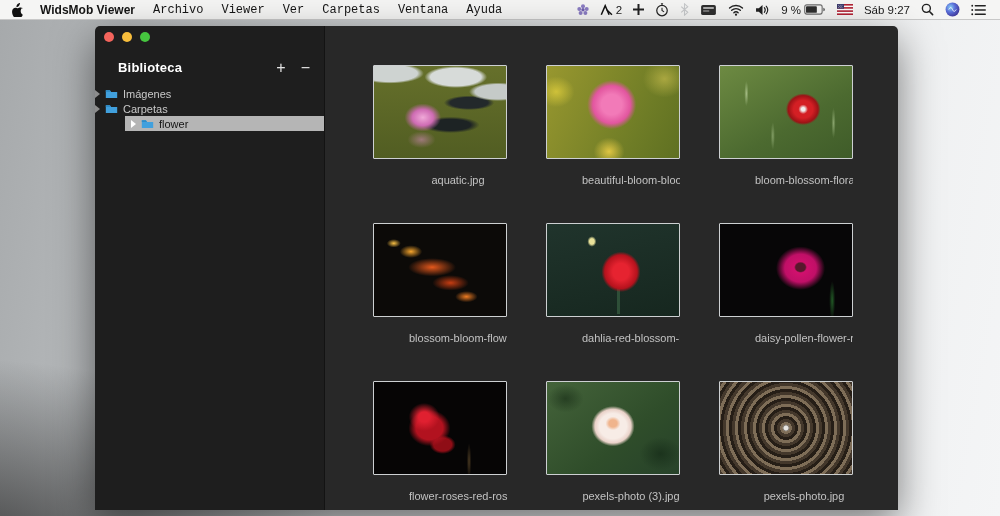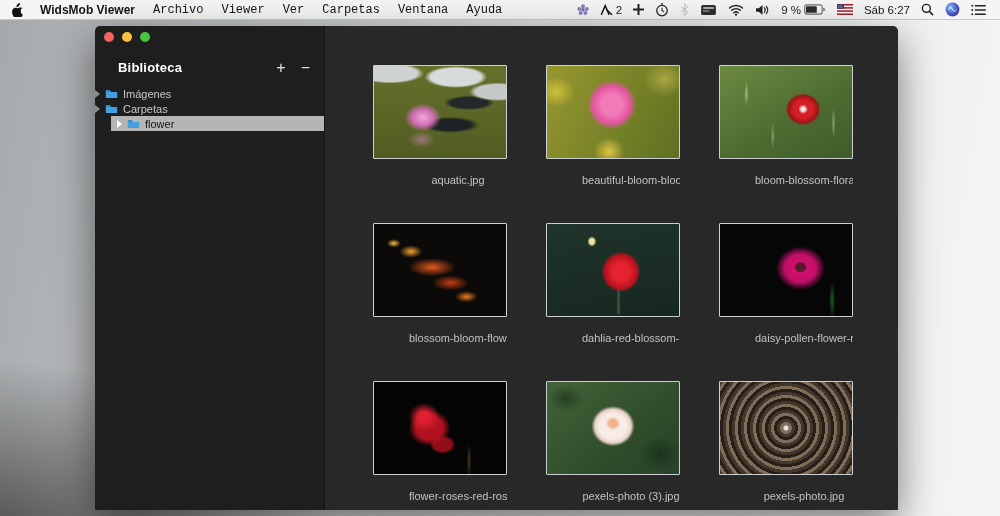--- a/index.html
+++ b/index.html
@@ -42,21 +42,21 @@
 
   .sb-header { display:flex; align-items:center; padding:34px 14px 0 23px; }
   .sb-title { color:#fff; font-size:13px; font-weight:bold; letter-spacing:.2px; }
   .sb-btns { margin-left:auto; display:flex; gap:15px; }
   .sb-btn { color:#e3e3e3; font-size:16px; line-height:14px; cursor:default; }
 
   .tree { margin-top:11px; }
   .tree-row { display:flex; align-items:center; height:15px; font-size:11px; color:#c9c9c9; cursor:default; }
   .tree-row.lvl0 { padding-left:12px; color:#bcbcbc; }
   .tree-row.lvl1 { }
-  .tree-row.selected { background:#b5b5b5; color:#141414; margin-left:16px; }
+  .tree-row.selected { background:#b5b5b5; color:#141414; margin-left:30px; }
   .tree-row.lvl1.selected { padding-left:6px; }
   .tri { width:0; height:0; display:inline-block; margin-right:5px; flex:none; }
   .tri.right { border-top:4px solid transparent; border-bottom:4px solid transparent; border-left:5px solid #8d8d8d; }
   .tri.down  { border-left:4px solid transparent; border-right:4px solid transparent; border-top:5px solid #8d8d8d; }
   .selected .tri.right { border-left-color:#ffffff; }
   .folder { width:13px; height:10px; margin-right:5px; flex:none; display:inline-block; }
   .folder svg { display:block; }
 
   
   .content {
@@ -225,21 +225,21 @@
             <circle cx="3.2" cy="1.2" r=".4"></circle>
             <circle cx="5" cy="1.2" r=".4"></circle>
             <circle cx="2.3" cy="2.4" r=".4"></circle>
             <circle cx="4.1" cy="2.4" r=".4"></circle>
             <circle cx="1.4" cy="3.6" r=".4"></circle>
             <circle cx="3.2" cy="3.6" r=".4"></circle>
             <circle cx="5" cy="3.6" r=".4"></circle>
           </g>
         </svg>
     </span>
-    <span class="stat-text">Sáb 6:27</span>
+    <span class="stat-text">Sáb 9:27</span>
     <span class="stat">
       <svg width="13" height="13" viewBox="0 0 15 15">
           <circle cx="6.2" cy="6.2" r="4.6" fill="none" stroke="#222" stroke-width="1.6"></circle>
           <path d="M9.8 9.8l3.6 3.6" stroke="#222" stroke-width="1.8" stroke-linecap="round"></path>
         </svg>
     </span>
     <span class="stat">
       <svg width="15" height="15" viewBox="0 0 16 16">
           <defs>
             <radialGradient id="sg" cx="35%" cy="35%" r="75%">

